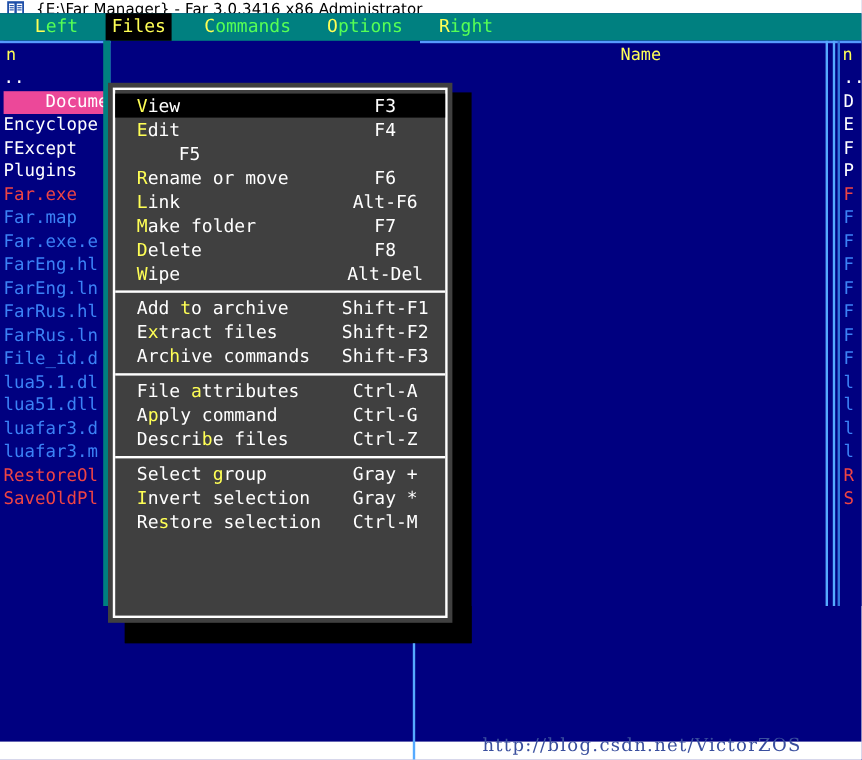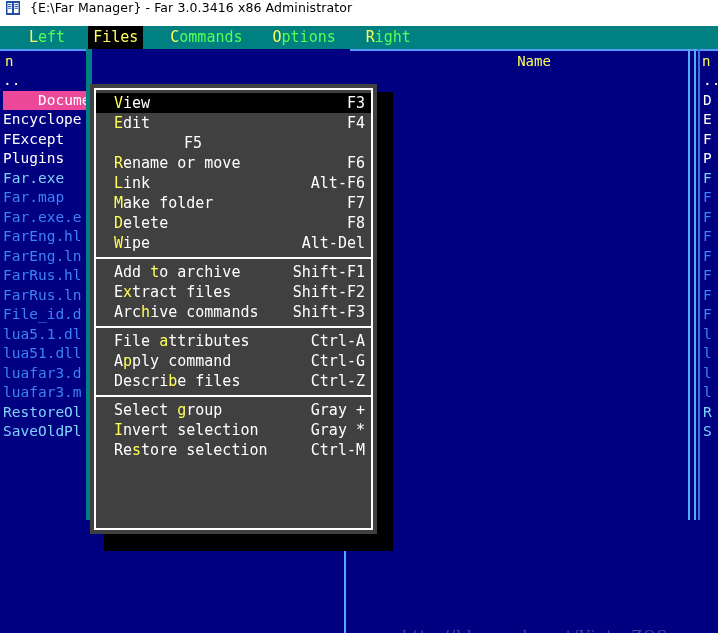--- a/index.html
+++ b/index.html
@@ -36,21 +36,21 @@
     font-family: "DejaVu Sans", sans-serif;
     font-size: 12.5px;
     color: #000000;
     letter-spacing: 0.1px;
     white-space: nowrap;
   }
 
   
   #console {
     position: absolute;
-    left: 0; top: 26px;
+    left: 0; top: 11px;
     width: 718px;
     height: 607px;
     background: #000080;
   }
 
   
   #menubar {
     position: absolute;
     left: 0; top: 0;
     width: 718px; height: 23px;
@@ -110,21 +110,21 @@
     padding-left: 3px;
   }
   .file-row {
     height: 19.5px;
     line-height: 19.5px;
     white-space: pre;
     overflow: hidden;
   }
   .f-dir  { color: #ffffff; }
   .f-file { color: #3b82f6; }
-  .f-exe  { color: #7dd3fc; }
+  .f-exe  { color: #ef4444; }
   .f-up   { color: #ffffff; }
   .file-row.selected {
     background: #ec4899;
     color: #ffffff;
     padding-left: 35px;
   }
 
   
   #panel-divider-right {
     position: absolute;
@@ -189,21 +189,21 @@
     height: 20px;
     line-height: 20px;
     font-size: 15px;
     white-space: pre;
     color: #ffffff;
     display: flex;
     padding: 0 6px 0 18px;
     box-sizing: border-box;
   }
   .menu-item .mi-label { flex: 1 1 auto; white-space: pre; }
-  .menu-item .mi-key   { flex: 0 0 auto; white-space: pre; text-align: right; width: 88px; }
+  .menu-item .mi-key   { flex: 0 0 auto; white-space: pre; text-align: center; width: 88px; }
   .menu-item .hk { color: #ffff55; }
   .menu-item.selected {
     background: #000000;
   }
   .menu-item.selected .mi-label,
   .menu-item.selected .mi-key { color: #ffffff; }
   .menu-item.selected .hk { color: #ffff55; }
   .menu-sep {
     height: 9px;
     position: relative;

